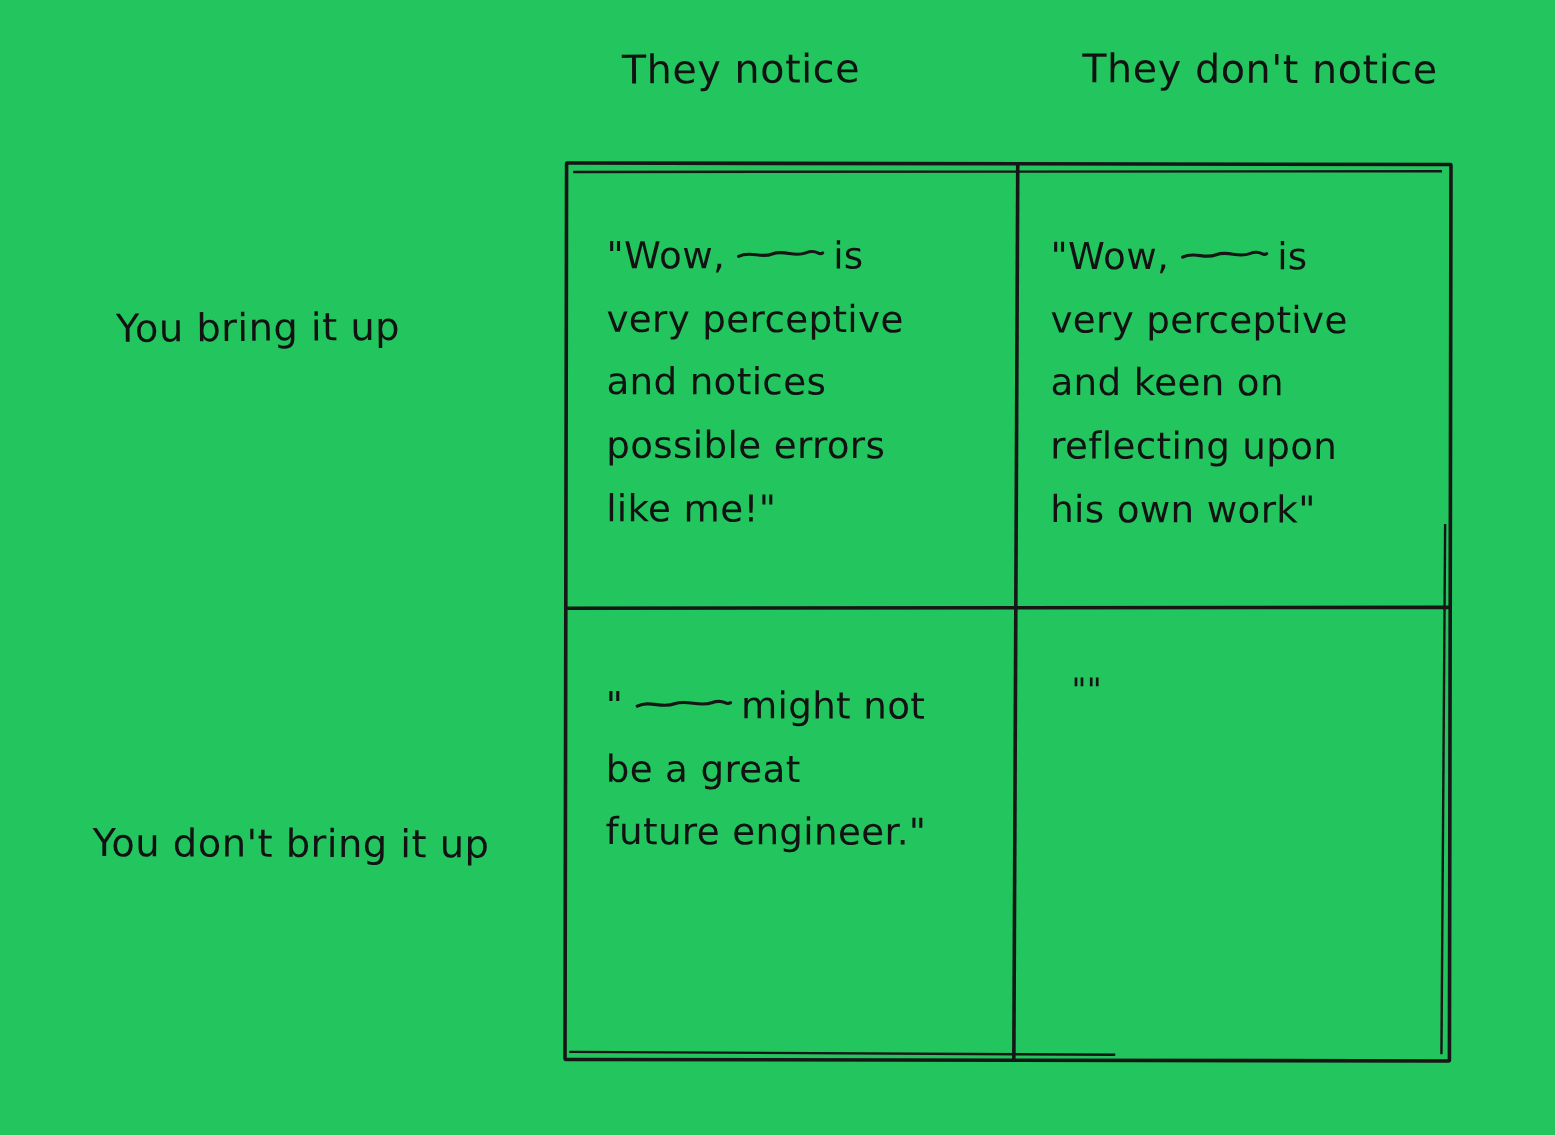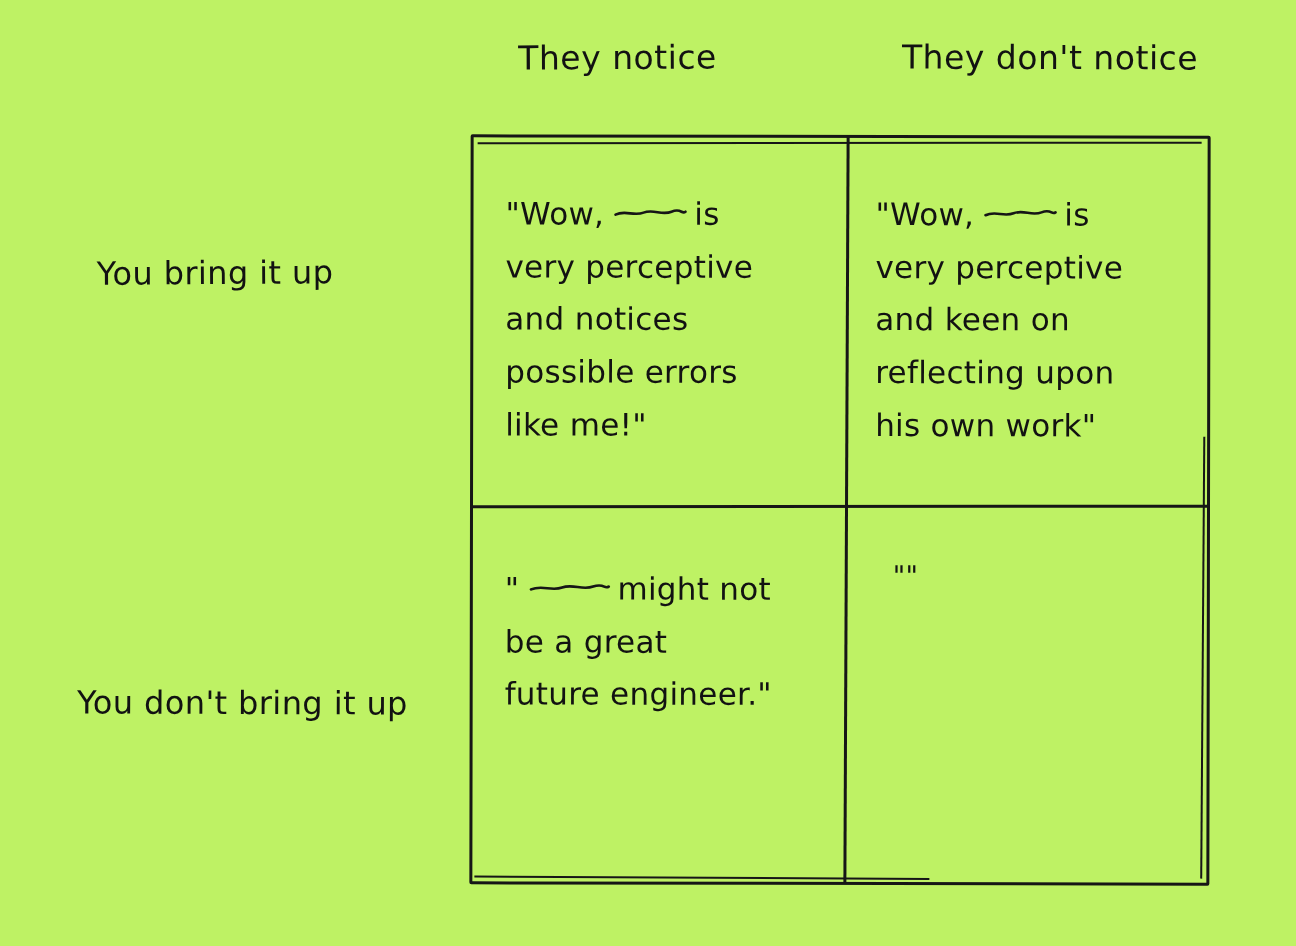--- a/index.html
+++ b/index.html
@@ -10,21 +10,21 @@
     height: 946px;
     background: #ffffff;
     font-family: "DejaVu Sans", "Liberation Sans", sans-serif;
     color: #121212;
     overflow: hidden;
   }
   .stage {
     position: relative;
     width: 1296px;
     height: 946px;
-    background: #bef264;
+    background: #22c55e;
   }
 
   
   .col-header {
     position: absolute;
     top: 38px;
     font-size: 33px;
     letter-spacing: 0.5px;
     text-align: center;
     white-space: nowrap;

